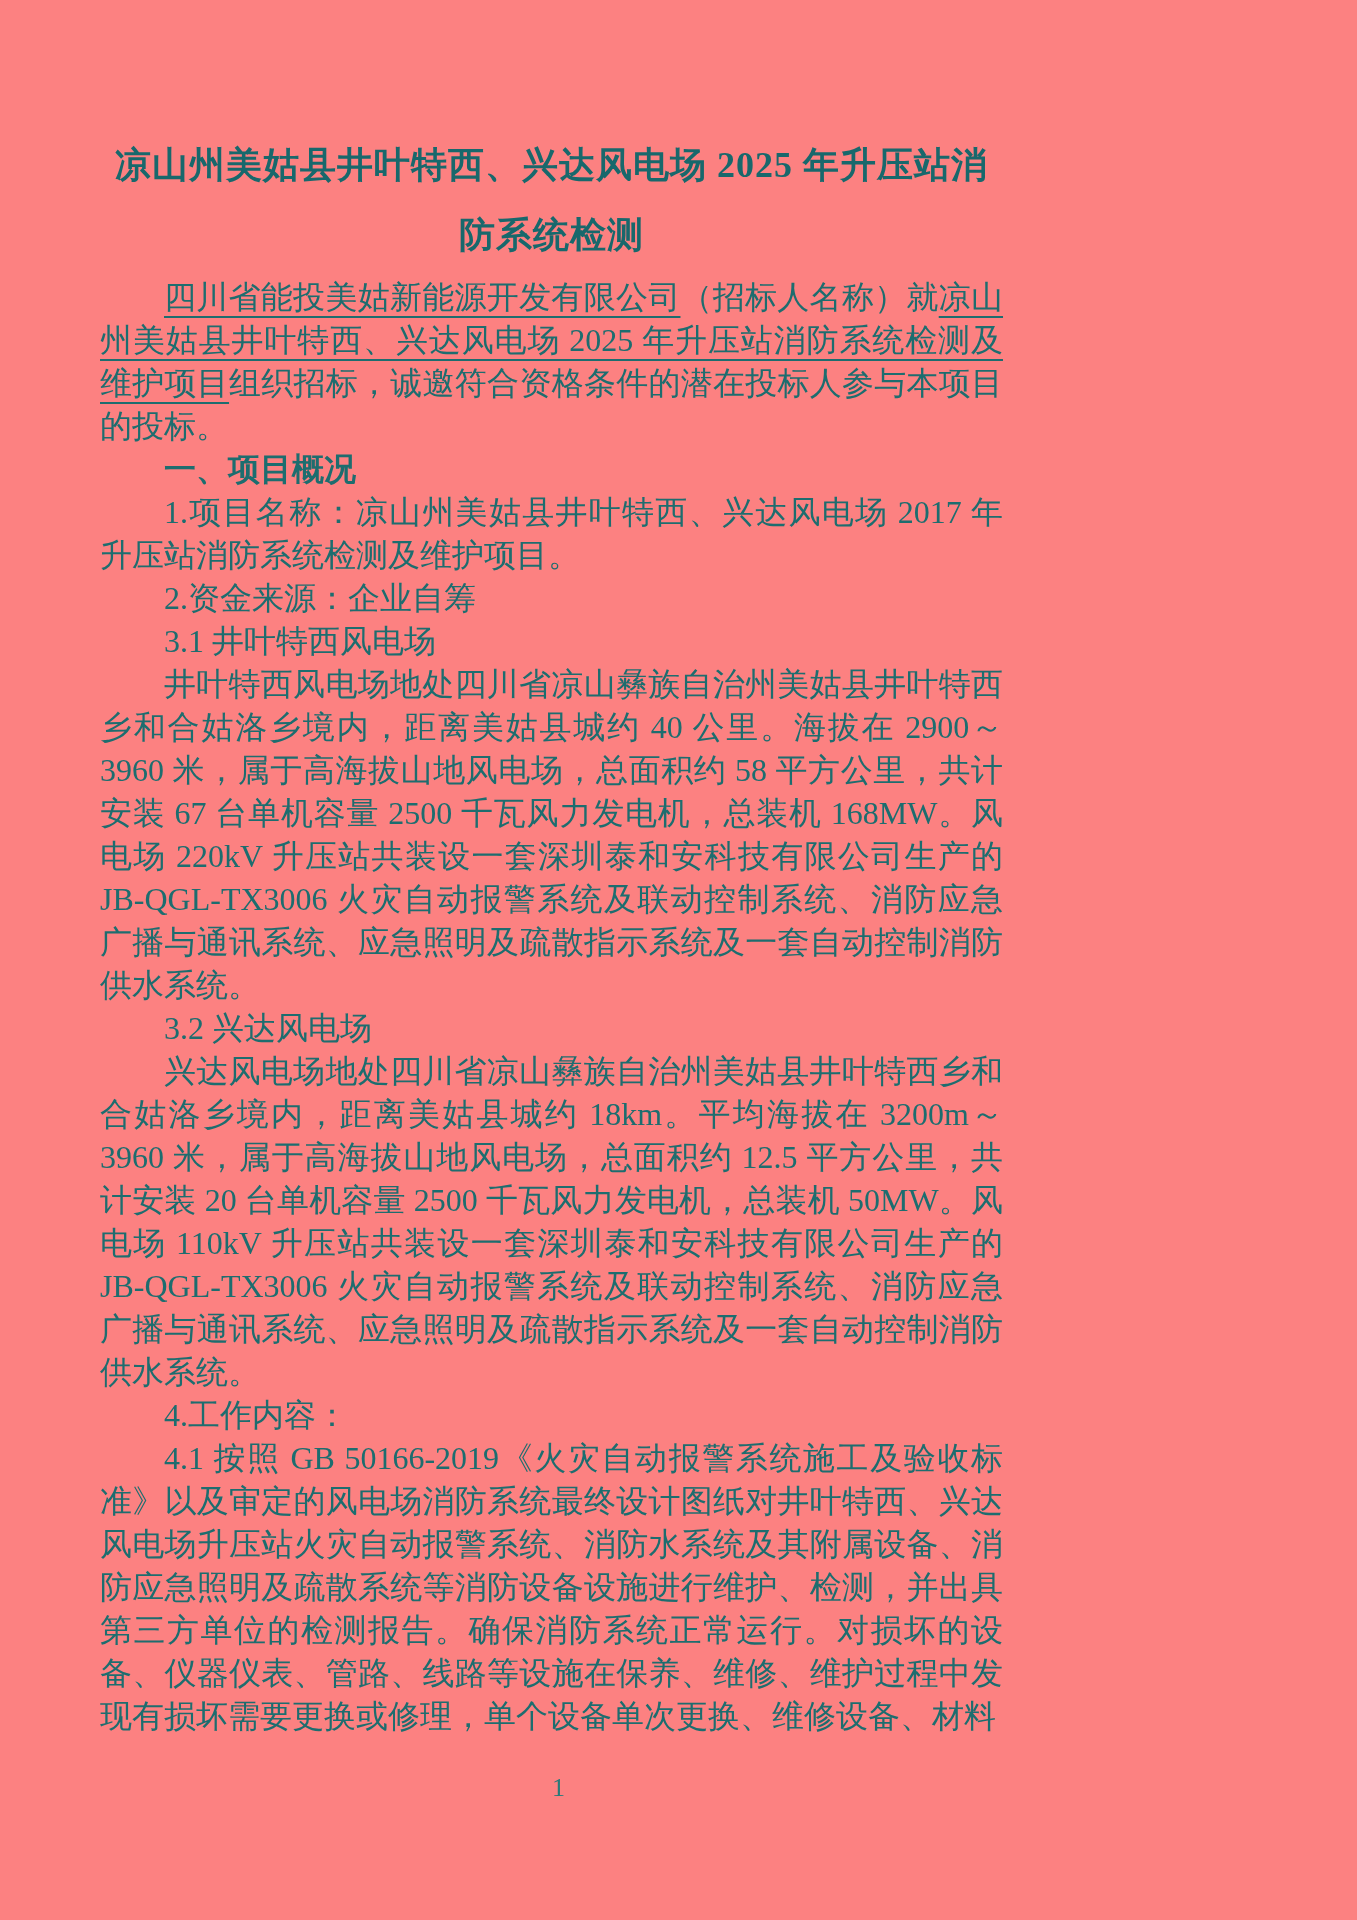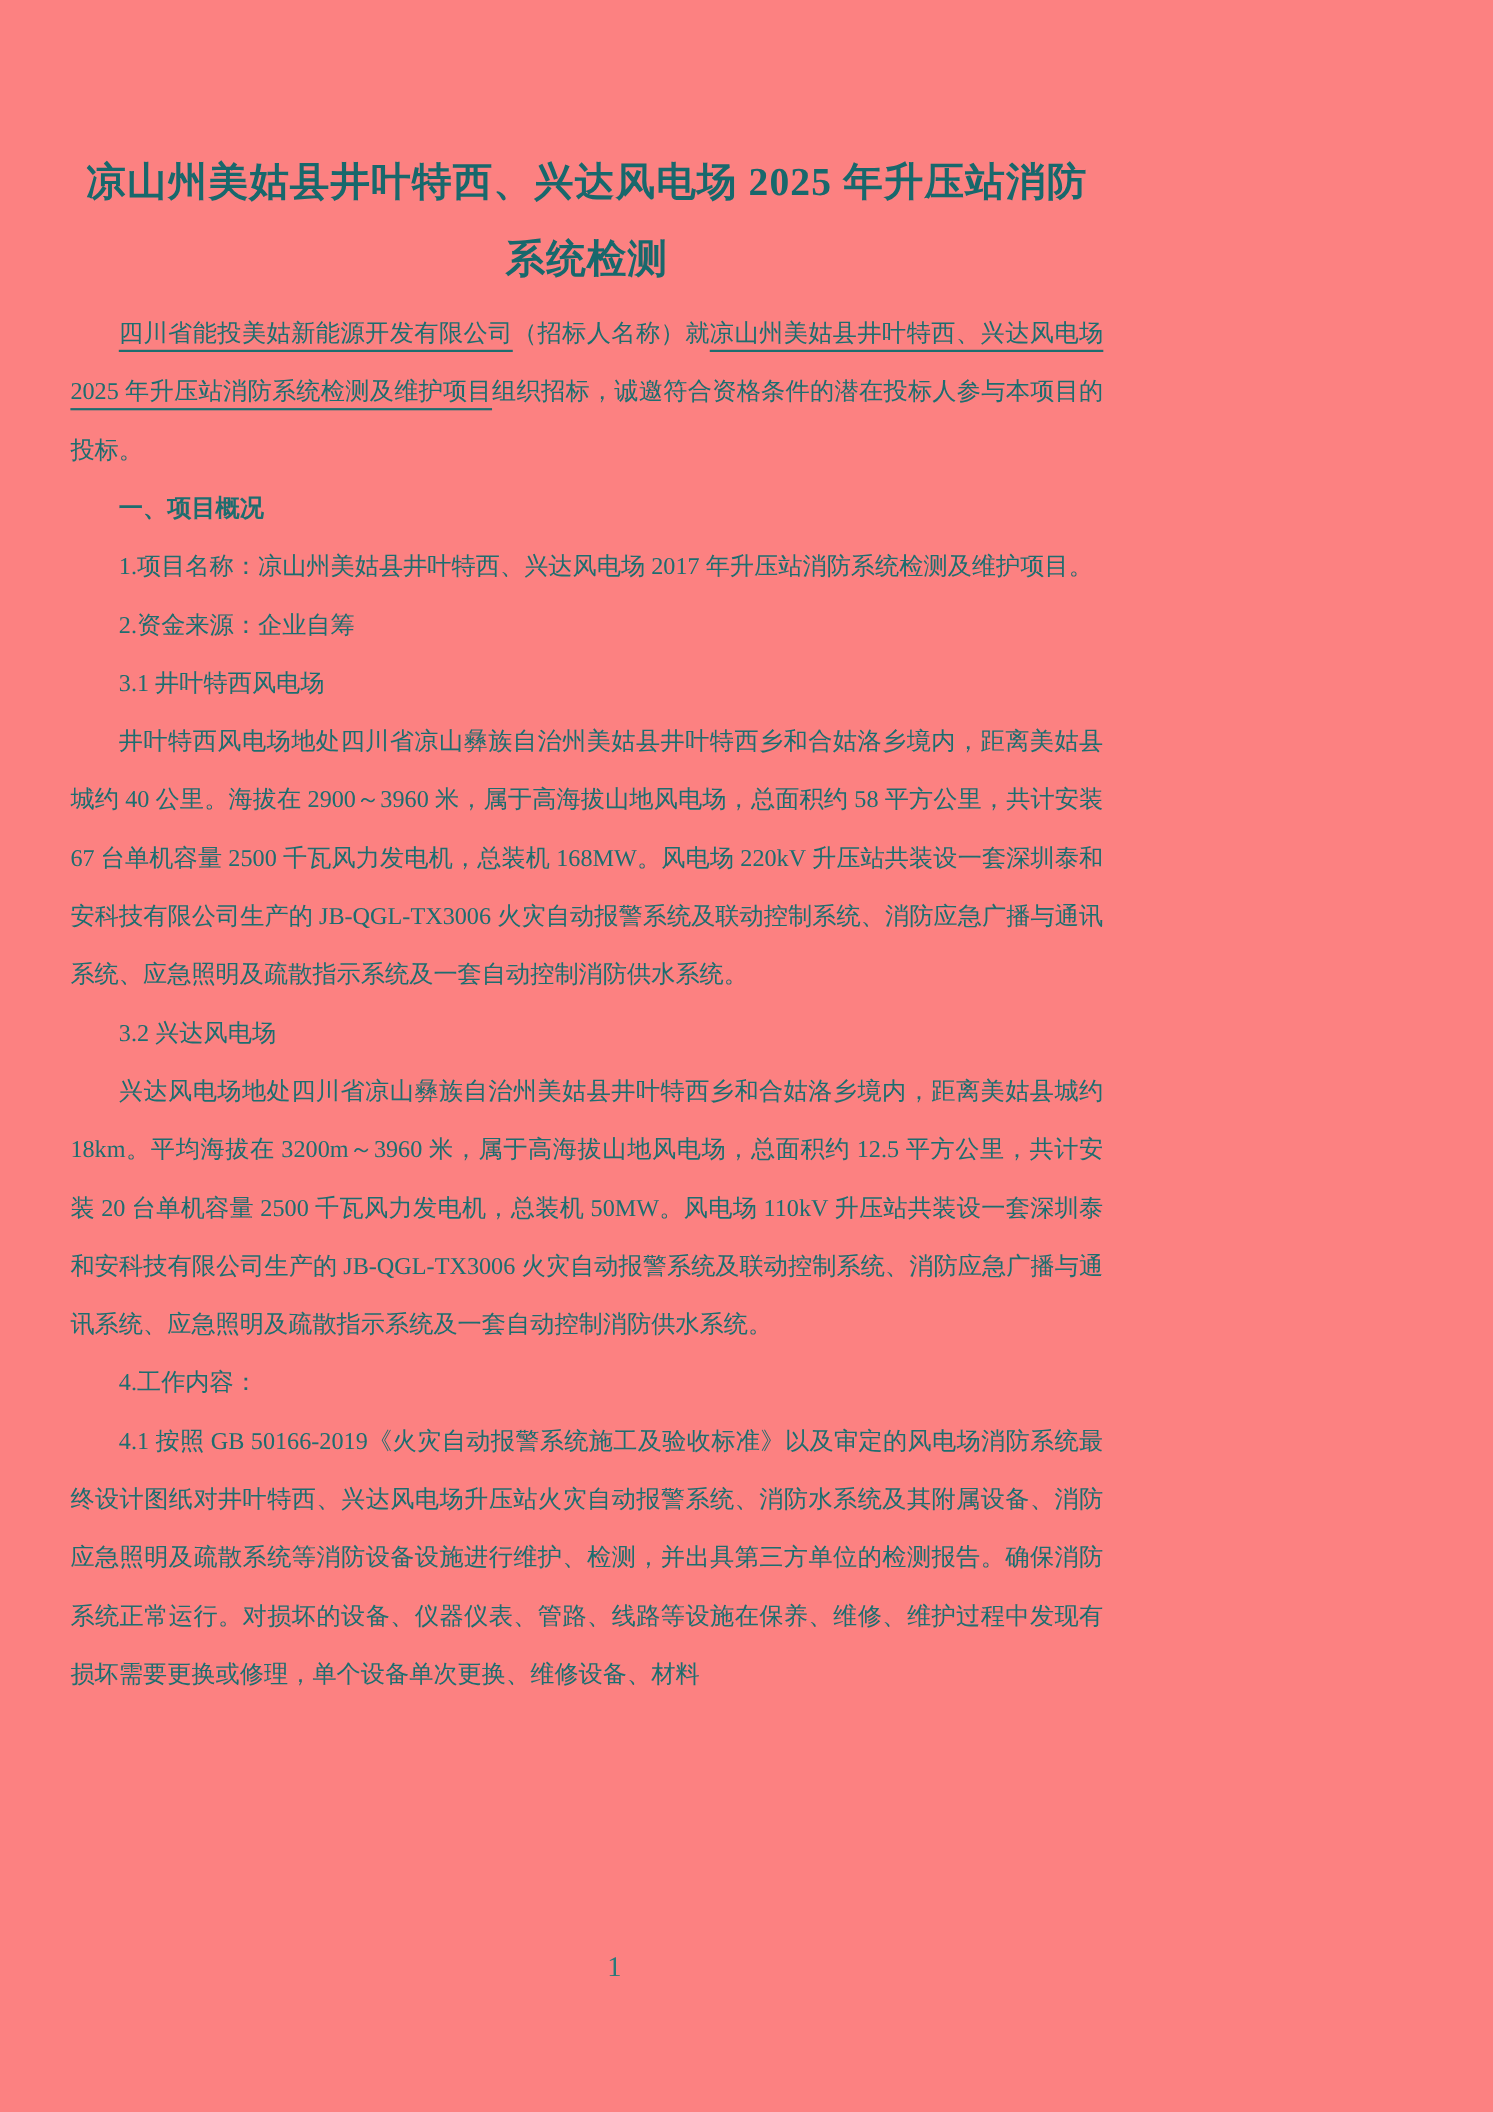--- a/index.html
+++ b/index.html
@@ -12,34 +12,34 @@
     background: #FC8181;
     overflow: hidden;
     font-family: "Liberation Serif", "DejaVu Serif", serif;
     color: #1D6D6F;
   }
   .page {
     position: relative;
     width: 1117px;
     height: 1920px;
     box-sizing: border-box;
-    padding: 130px 114px 0 64px;
+    padding: 130px 114px 0 100px;
   }
   .doc-title {
     text-align: center;
     font-size: 36px;
     font-weight: bold;
     line-height: 70px;
     letter-spacing: 1px;
     color: #18686C;
   }
   .doc-body {
     margin-top: 6px;
-    font-size: 22px;
-    line-height: 53px;
+    font-size: 32px;
+    line-height: 43px;
     text-align: justify;
     text-justify: inter-ideograph;
   }
   .para {
     margin: 0;
     text-indent: 2em;
   }
   .bold { font-weight: bold; }
   .u {
     text-decoration: underline;

